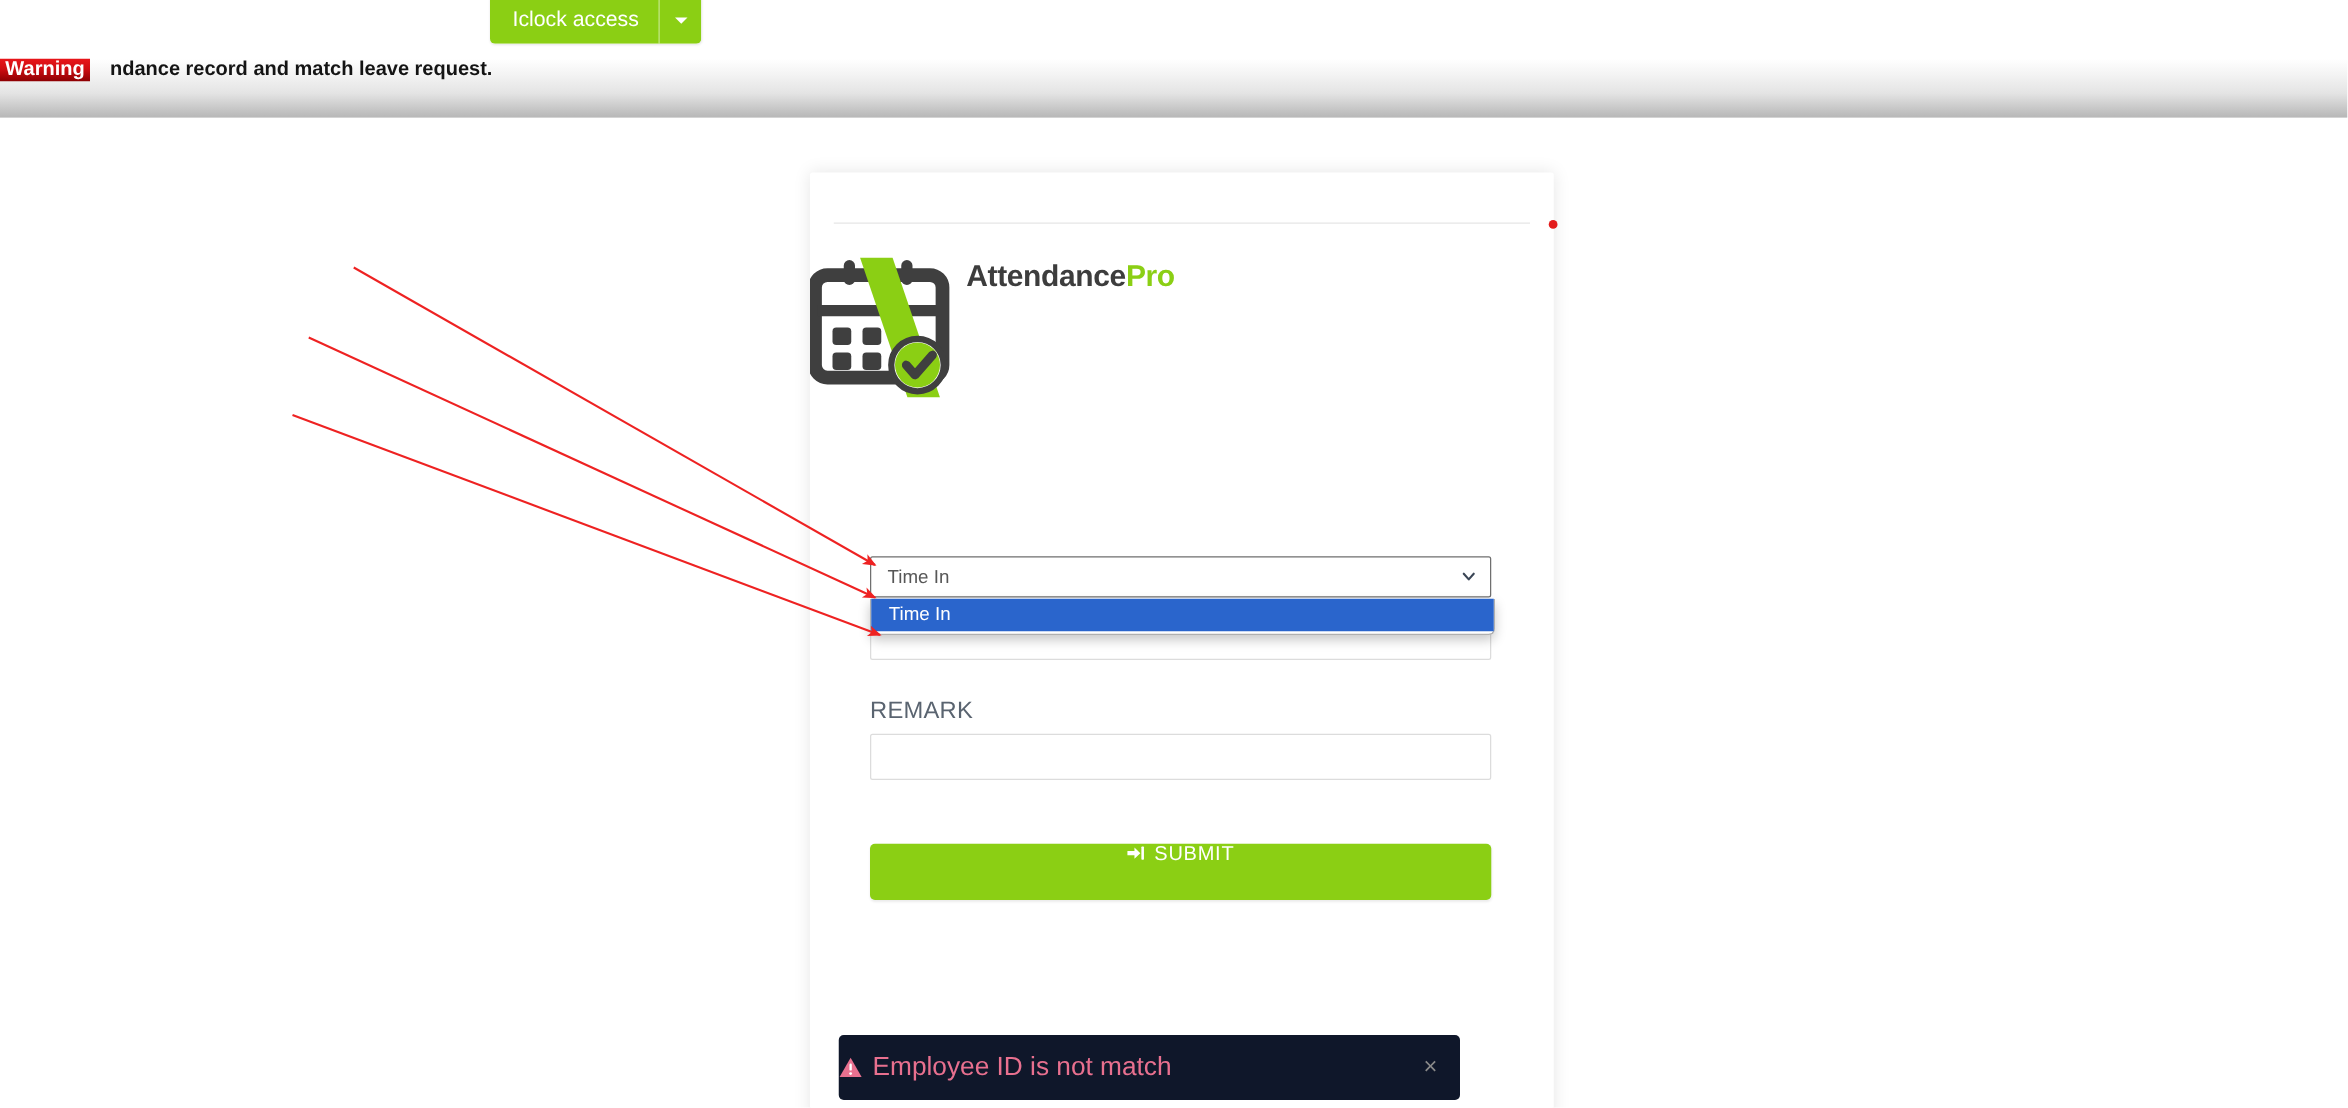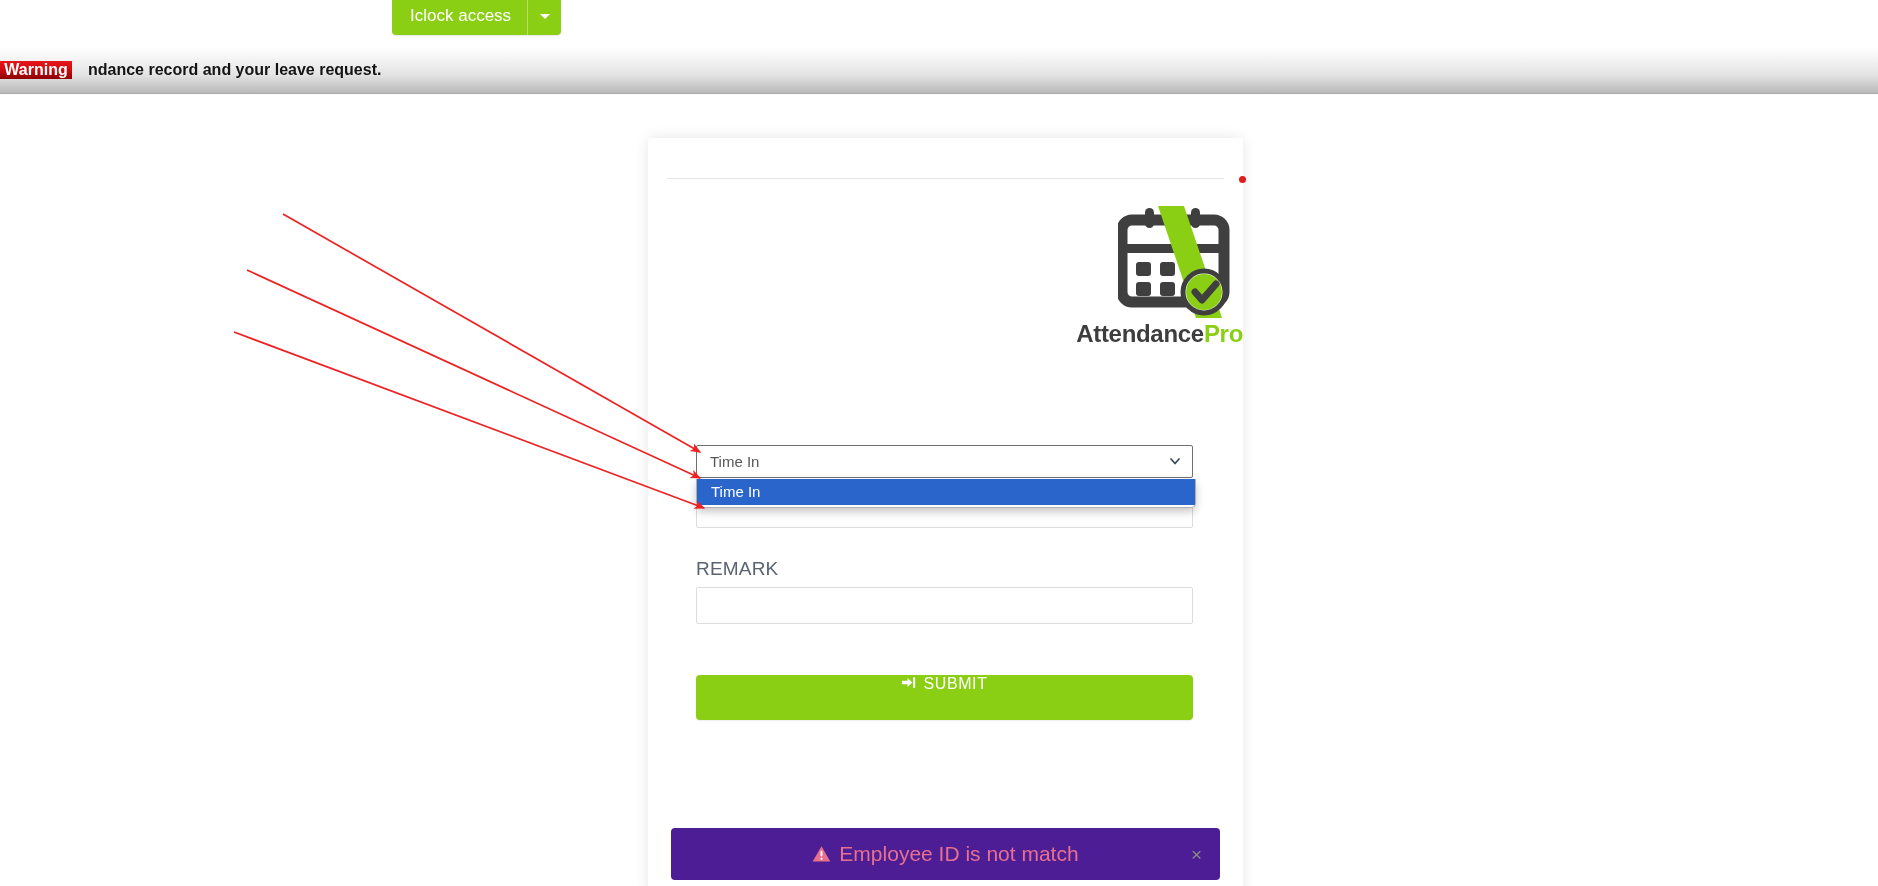--- a/index.html
+++ b/index.html
@@ -68,21 +68,21 @@
   }
 
   
   .warning-bar {
     position: absolute;
     top: 47px; left: 0;
     width: 1878px;
     height: 47px;
     background: linear-gradient(to bottom, #ffffff 0%, #f3f3f3 28%, #e4e4e4 60%, #b9b9b9 100%);
     display: flex;
-    align-items: center;
+    align-items: flex-start;
     border-bottom: 1px solid #a8a8a8;
   }
   .warning-badge {
     width: 72px;
     background: linear-gradient(to bottom, #e8161a 0%, #cf0d11 45%, #8d0003 100%);
     color: #ffffff;
     font-size: 16px;
     font-weight: bold;
     display: flex;
     align-items: center;
@@ -127,22 +127,22 @@
     background: #e6e6e6;
   }
 
   
   .logo-wrap {
     position: absolute;
     top: 68px;
     left: 0;
     width: 595px;
     display: flex;
-    flex-direction: column;
-    align-items: flex-end;
+    flex-direction: row;
+    align-items: flex-start;
   }
   .logo-mark { width: 125px; height: 112px; display: block; }
   .logo-word {
     margin-top: 2px;
     font-size: 24px;
     font-weight: bold;
     letter-spacing: -0.3px;
     color: #3d3d3d;
     font-family: "Liberation Sans", sans-serif;
   }
@@ -255,27 +255,27 @@
     font-family: "Liberation Sans", sans-serif;
     box-shadow: 0 1px 2px rgba(0,0,0,0.08);
   }
   .submit-icon { display: block; }
 
   
   .alert {
     position: absolute;
     top: 690px;
     left: 23px;
-    width: 549px;
+    width: 497px;
     height: 52px;
-    background: #4c1d95;
+    background: #0f172a;
     border-radius: 4px;
     display: flex;
     align-items: center;
-    justify-content: center;
+    justify-content: flex-start;
     position: absolute;
   }
   .alert-inner {
     display: flex;
     align-items: center;
     gap: 8px;
     font-size: 21px;
     color: #e8708f;
   }
   .alert-close {
@@ -318,21 +318,21 @@
 
   <div class="topbar">
     <div class="iclock-group">
       <button class="iclock-main">Iclock access</button>
       <button class="iclock-caret"></button>
     </div>
   </div>
 
   <div class="warning-bar">
     <div class="warning-badge">Warning</div>
-    <div class="warning-text">ndance record and your leave request.</div>
+    <div class="warning-text">ndance record and match leave request.</div>
   </div>
 
   <div class="page-body">
 
     <div class="card">
 
       <div class="card-divider"></div>
 
       <div class="logo-wrap">
         <svg class="logo-mark" viewBox="0 0 125 112">

